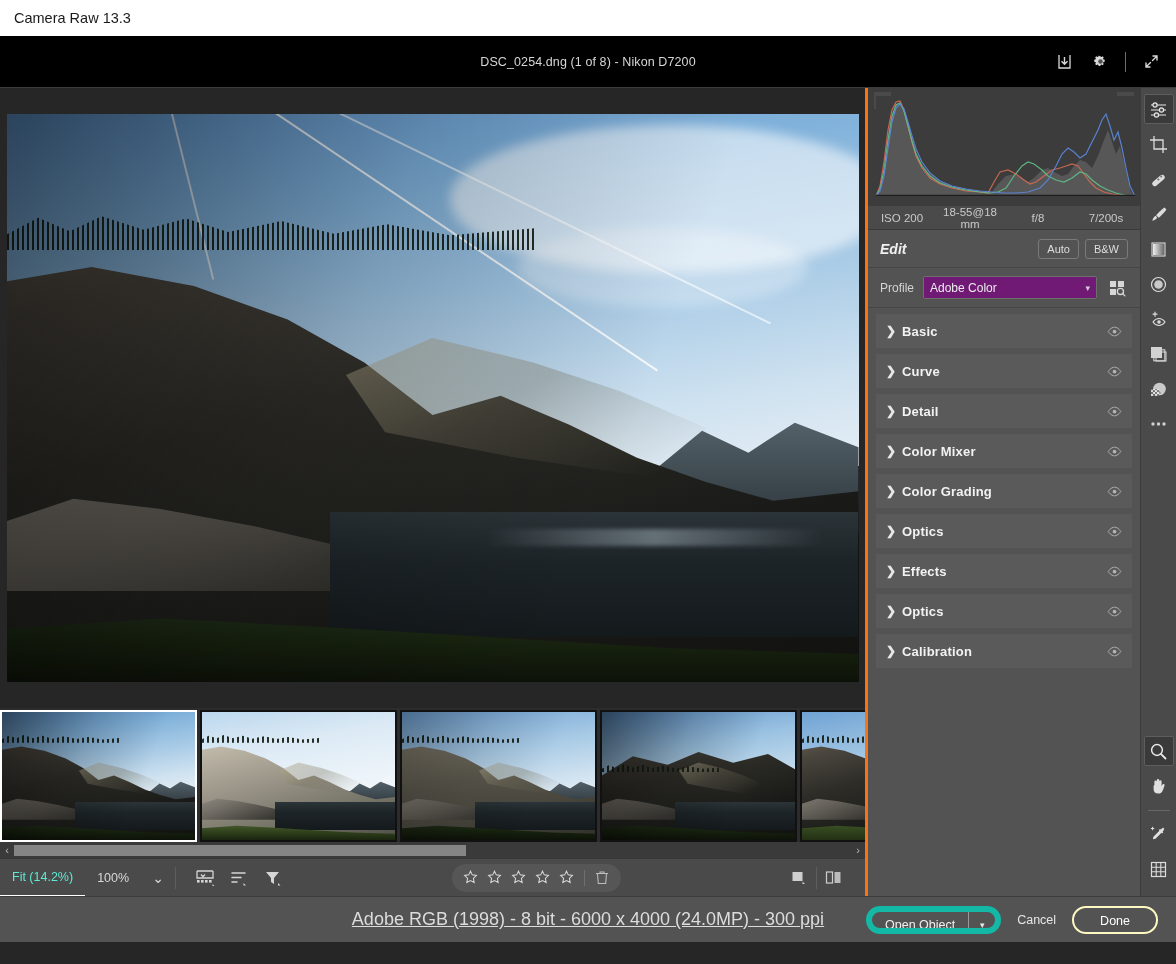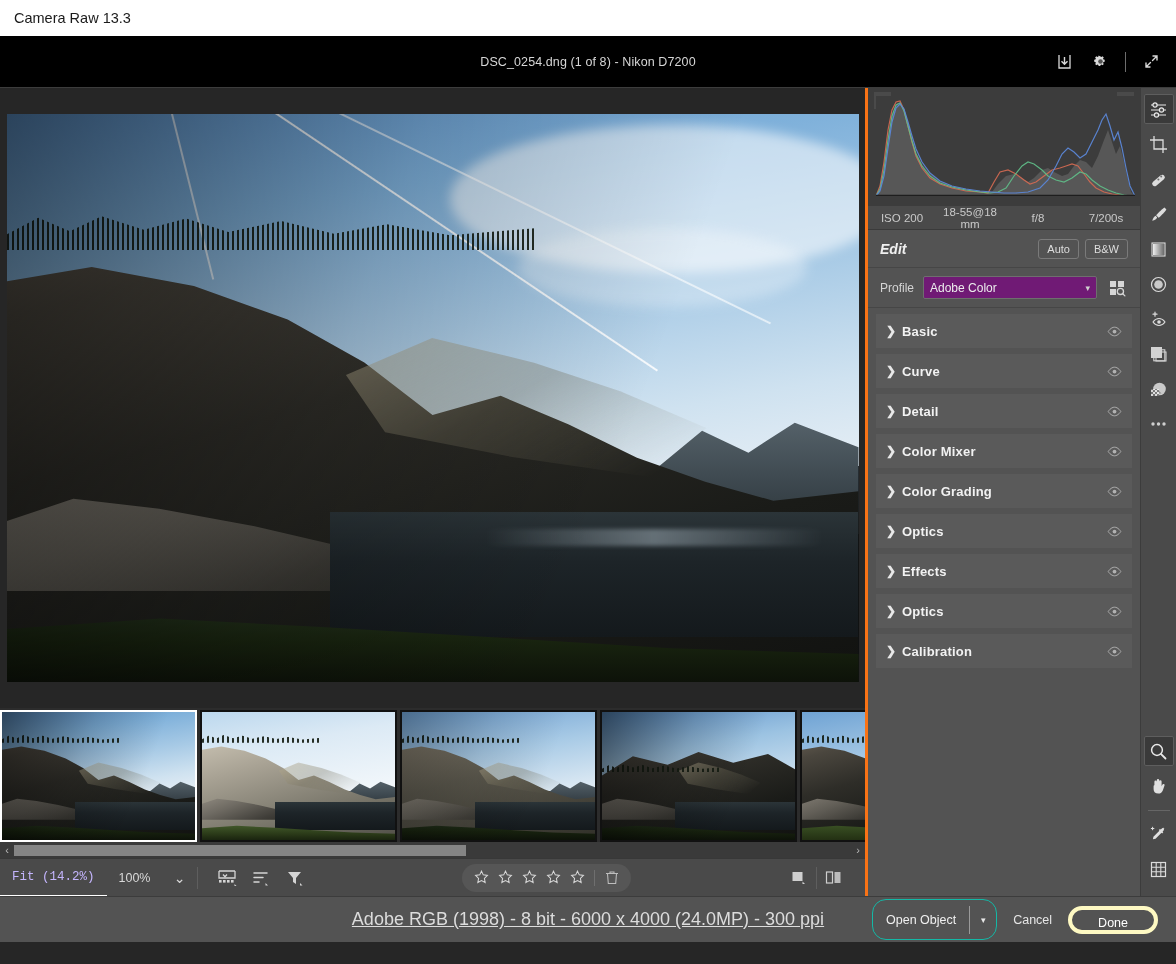--- a/index.html
+++ b/index.html
@@ -139,21 +139,21 @@
   
   #bottom-bar {
     height: 38px; background: #4a4a4a; display: flex; align-items: center;
     border-top: 1px solid #383838; font-size: 12.5px; color: #d8d8d8;
   }
   .zoom-label {
     padding: 0 12px; height: 38px; display: flex; align-items: center;
     cursor: pointer;
   }
   .zoom-label.active {
-    border-bottom: 2px solid #ffffff; color: #c4b5fd; font-family: Liberation Mono, monospace;
+    border-bottom: 2px solid #ffffff; color: #5eead4;
   }
   .bar-sep { width: 1px; height: 22px; background: #5e5e5e; }
   .bar-btn {
     width: 34px; height: 38px; display: flex; align-items: center;
     justify-content: center; cursor: pointer;
   }
   #rating-group {
     display: flex; align-items: center; gap: 2px;
     background: #565656; border-radius: 16px; padding: 3px 8px;
   }
@@ -241,34 +241,34 @@
   #workflow-link {
     position: absolute; left: 0; right: 0; text-align: center;
     color: #dcdcdc; font-size: 18px; text-decoration: underline;
     cursor: pointer;
   }
   #footer-actions {
     margin-left: auto; display: flex; align-items: center; gap: 16px;
     padding-right: 18px; position: relative; z-index: 2;
   }
   .split-btn {
-    display: flex; align-items: center; border: 1px solid #14b8a6;
-    border-radius: 14px; height: 41px; overflow: hidden; cursor: pointer;
+    display: flex; border: 6px solid #14b8a6;
+    border-radius: 14px; height: 28px; overflow: hidden; cursor: pointer;
   }
   .split-btn .main-part {
     padding: 0 13px; color: #f0f0f0; font-size: 12.5px; line-height: 26px;
   }
   .split-btn .div-part { width: 1px; height: 28px; background: #9a9a9a; }
   .split-btn .caret-part {
     width: 26px; text-align: center; color: #e8e8e8; font-size: 9px;
     line-height: 26px;
   }
   .text-btn { color: #e6e6e6; font-size: 12.5px; cursor: pointer; }
   .pill-primary {
-    border: 4px solid #fef9c3; border-radius: 14px; height: 28px;
+    border: 2px solid #fef9c3; border-radius: 14px; height: 28px;
     padding: 0 26px; line-height: 26px; color: #ffffff; font-size: 12.5px;
     cursor: pointer;
     text-align: center;
   }
   svg { display: block; }
 </style>
 </head>
 <body>
 
 <div id="title-bar">

